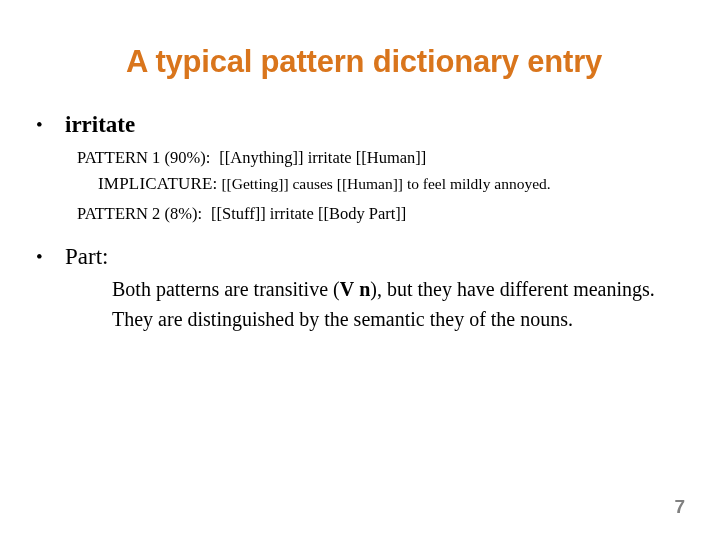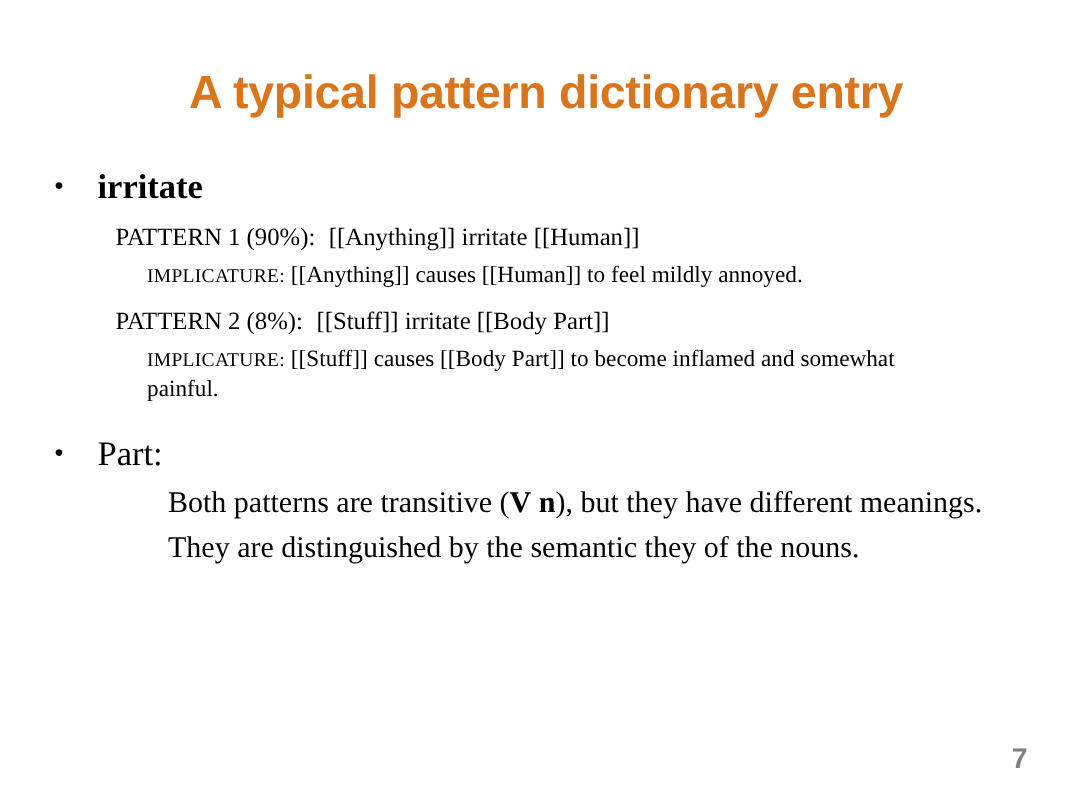--- a/index.html
+++ b/index.html
@@ -90,21 +90,21 @@
 
   
   .implicature-line {
     margin-left: 98px;
     font-size: 15.5px;
     line-height: 20px;
     padding-top: 6px;
     max-width: 530px;
   }
   .implicature-head {
-    font-size: 13px;
+    font-size: 17px;
     letter-spacing: 0.2px;
   }
   .block-gap-lg { height: 20px; }
 
   
   .note-line {
     margin-left: 112px;
     font-size: 20px;
     line-height: 21px;
     padding-top: 9px;
@@ -137,31 +137,27 @@
       <span class="bullet-mark">•</span>
       <span class="bullet-text bold">irritate</span>
     </div>
 
     <div class="pattern-line">
       <span class="pattern-head">PATTERN 1 (90%):</span><span class="pattern-gap"></span><span>[[Anything]] irritate [[Human]]</span>
     </div>
 
     <div class="implicature-line">
       <span class="implicature-head">IMPLICATURE:</span>
-      <span>[[Anything]] causes [[Human]] to feel mildly annoyed.</span>
+      <span>[[Getting]] causes [[Human]] to feel mildly annoyed.</span>
     </div>
 
     <div class="pattern-line">
       <span class="pattern-head">PATTERN 2 (8%):</span><span class="pattern-gap"></span><span>[[Stuff]] irritate [[Body Part]]</span>
     </div>
 
-    <div class="implicature-line">
-      <span class="implicature-head">IMPLICATURE:</span>
-      <span>[[Stuff]] causes [[Body Part]] to become inflamed and somewhat painful.</span>
-    </div>
 
     <div class="block-gap-lg"></div>
 
     <div class="bullet-row">
       <span class="bullet-mark">•</span>
       <span class="bullet-text">Part:</span>
     </div>
 
     <div class="note-line">
       <span>Both patterns are transitive (</span><b>V</b><span> </span><b>n</b><span>), but they have different meanings.</span>

